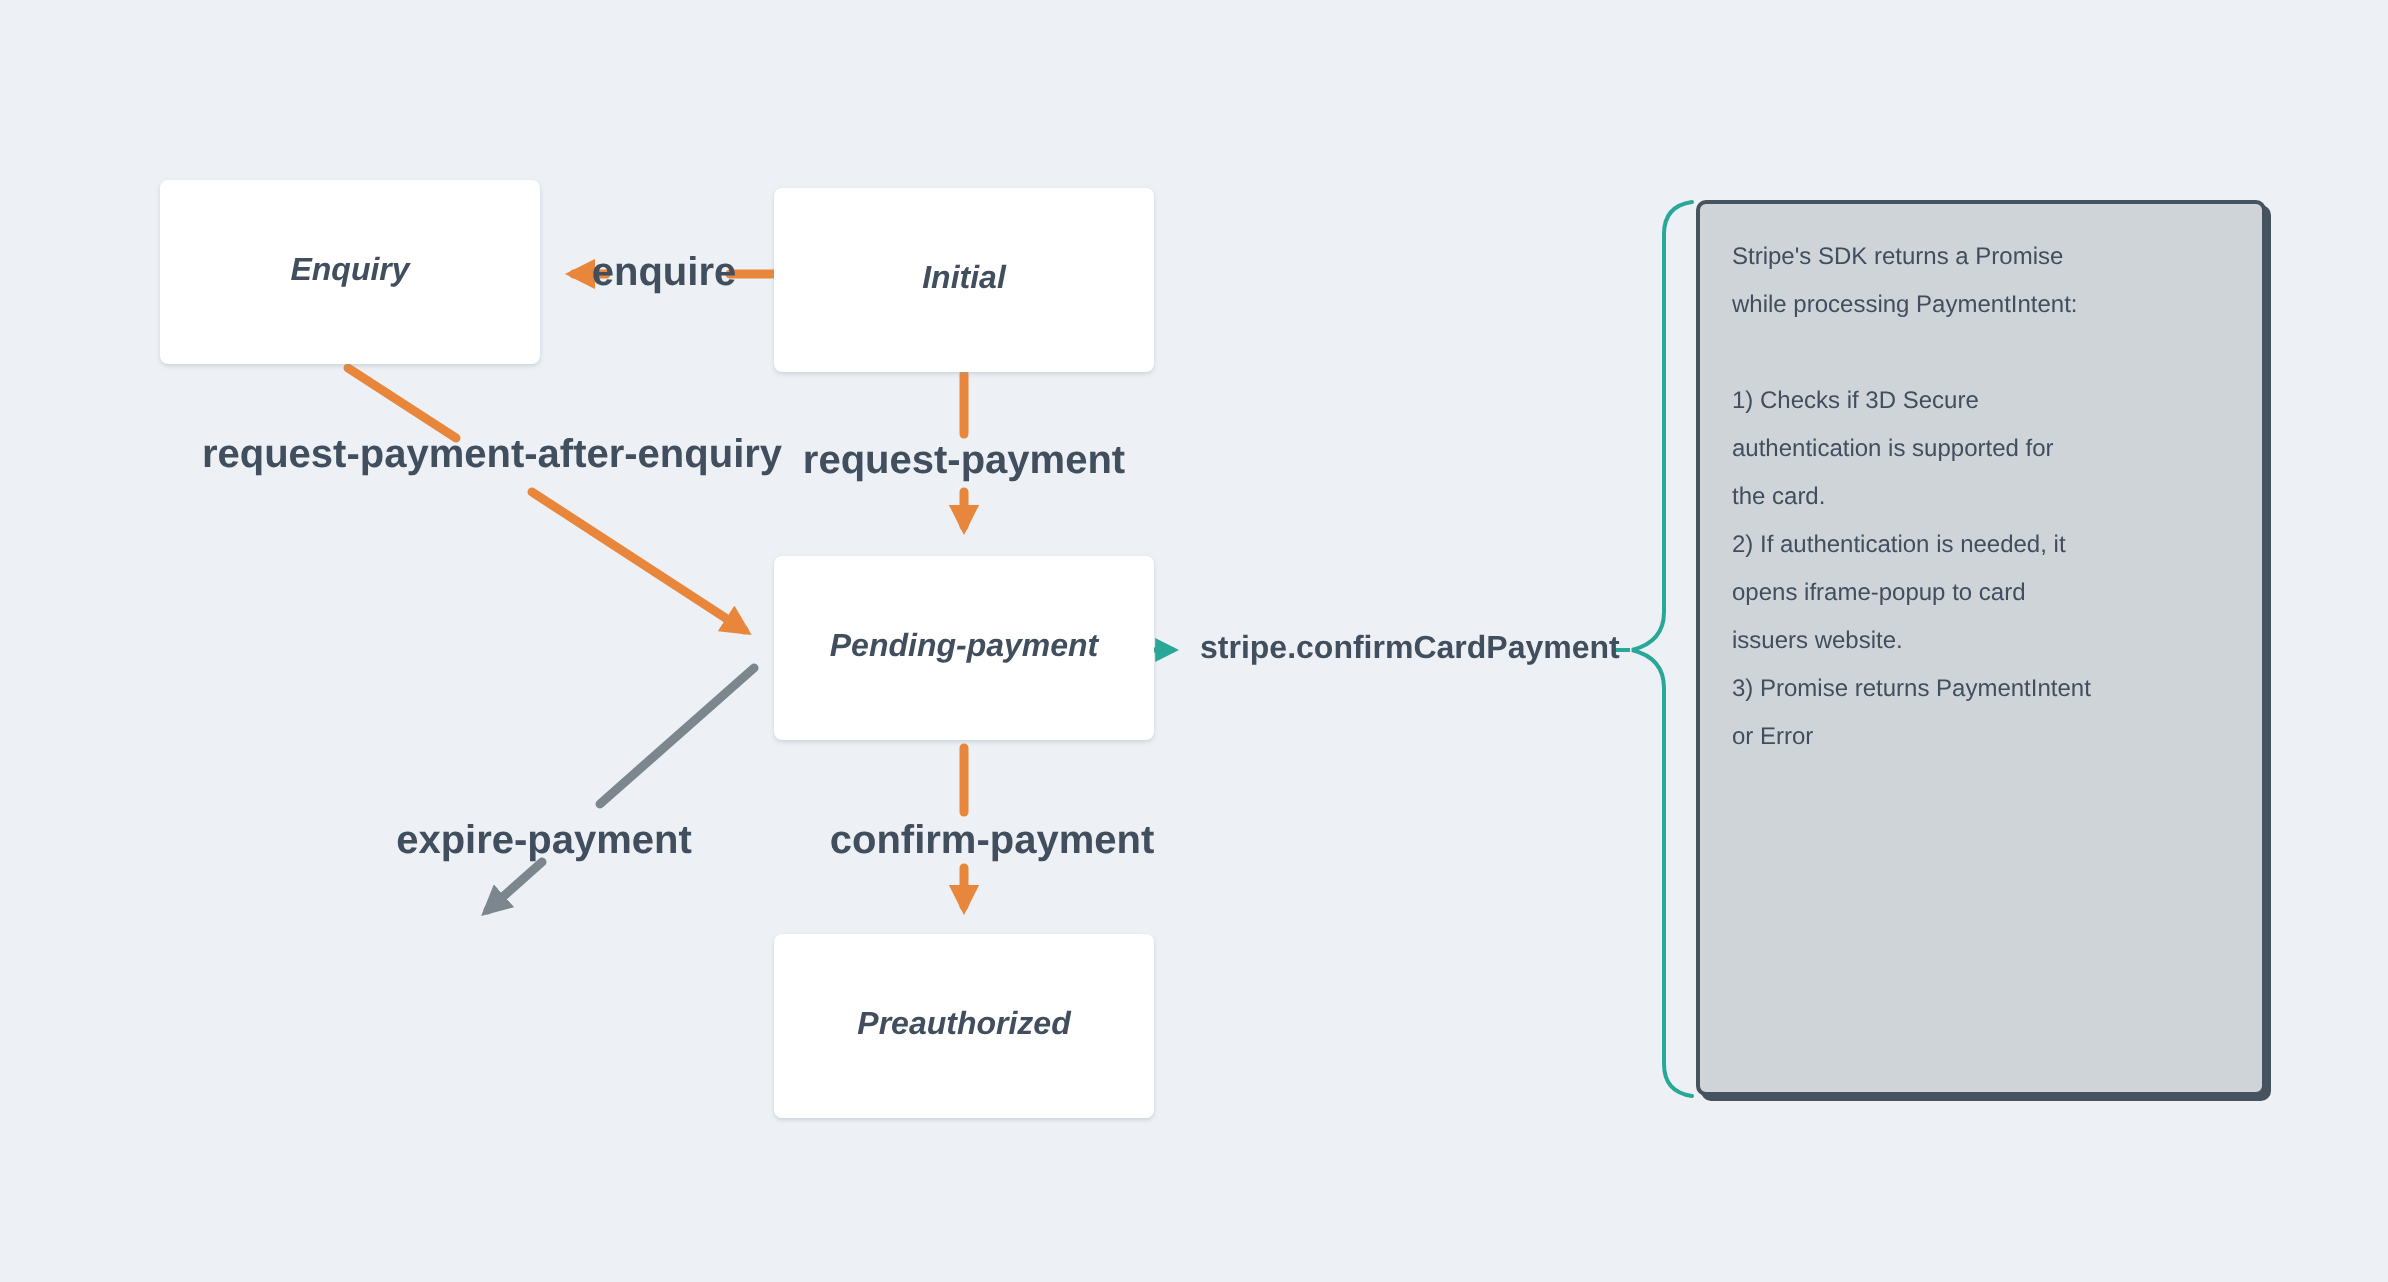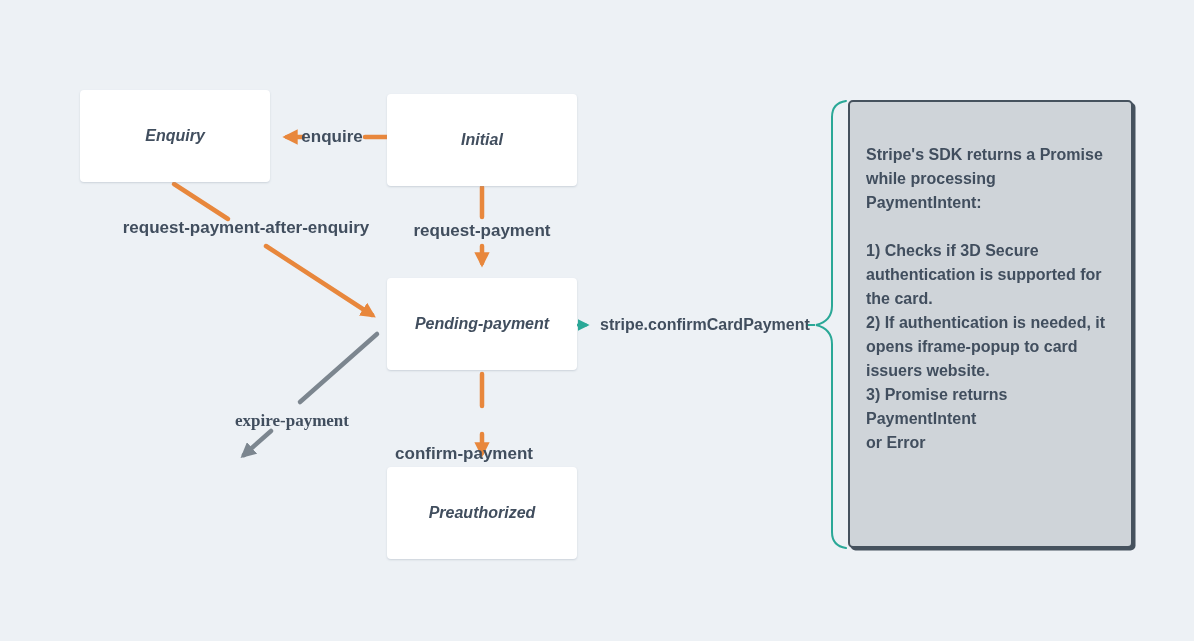--- a/index.html
+++ b/index.html
@@ -35,44 +35,44 @@
     font-style:italic;font-weight:600;font-size:16px;color:var(--text);
   }
   .state-enquiry{left:80px;top:90px;}
   .state-initial{left:387px;top:94px;}
   .state-pending{left:387px;top:278px;text-align:center;}
   .state-expired{left:80px;top:467px;}
   .state-preauth{left:387px;top:467px;}
 
   .tlabel{
     position:absolute;transform:translate(-50%,-50%);
-    font-weight:700;font-size:17px;color:var(--text);white-space:nowrap;
+    font-weight:700;font-size:20px;color:var(--text);white-space:nowrap;
   }
   .tlabel-enquire{left:332px;top:137px;}
   .tlabel-rpae{left:246px;top:228px;}
   .tlabel-rp{left:482px;top:231px;}
-  .tlabel-ep{left:292px;top:421px;font-family:Liberation Serif, serif;}
-  .tlabel-cp{left:464px;top:421px;margin-top:33px;}
+  .tlabel-ep{left:272px;top:421px;}
+  .tlabel-cp{left:496px;top:421px;}
 
   .callout-label{
     position:absolute;left:600px;top:325px;transform:translateY(-50%);
     font-weight:700;font-size:16px;color:var(--text);white-space:nowrap;
   }
 
   .note{
     position:absolute;left:848px;top:100px;width:285px;height:448px;
     background:var(--note-bg);
     border:2px solid var(--note-border);
     border-radius:5px;
     box-shadow:2.5px 2.5px 0 var(--note-border);
     padding:14px 16px;
   }
   .note-text{
     white-space:pre-line;
-    font-size:16px;line-height:24px;font-weight:700;color:var(--text);margin-top:27px;
+    font-size:12px;line-height:24px;font-weight:400;color:var(--text);
   }
 </style>
 </head>
 <body>
 
 <div class="stage">
 
   <svg class="layer" viewBox="0 0 1194 641" aria-hidden="true">
     <defs>
       <marker id="ah-orange" viewBox="0 0 10 10" refX="7" refY="5" markerWidth="3.4" markerHeight="3.4" orient="auto-start-reverse">

